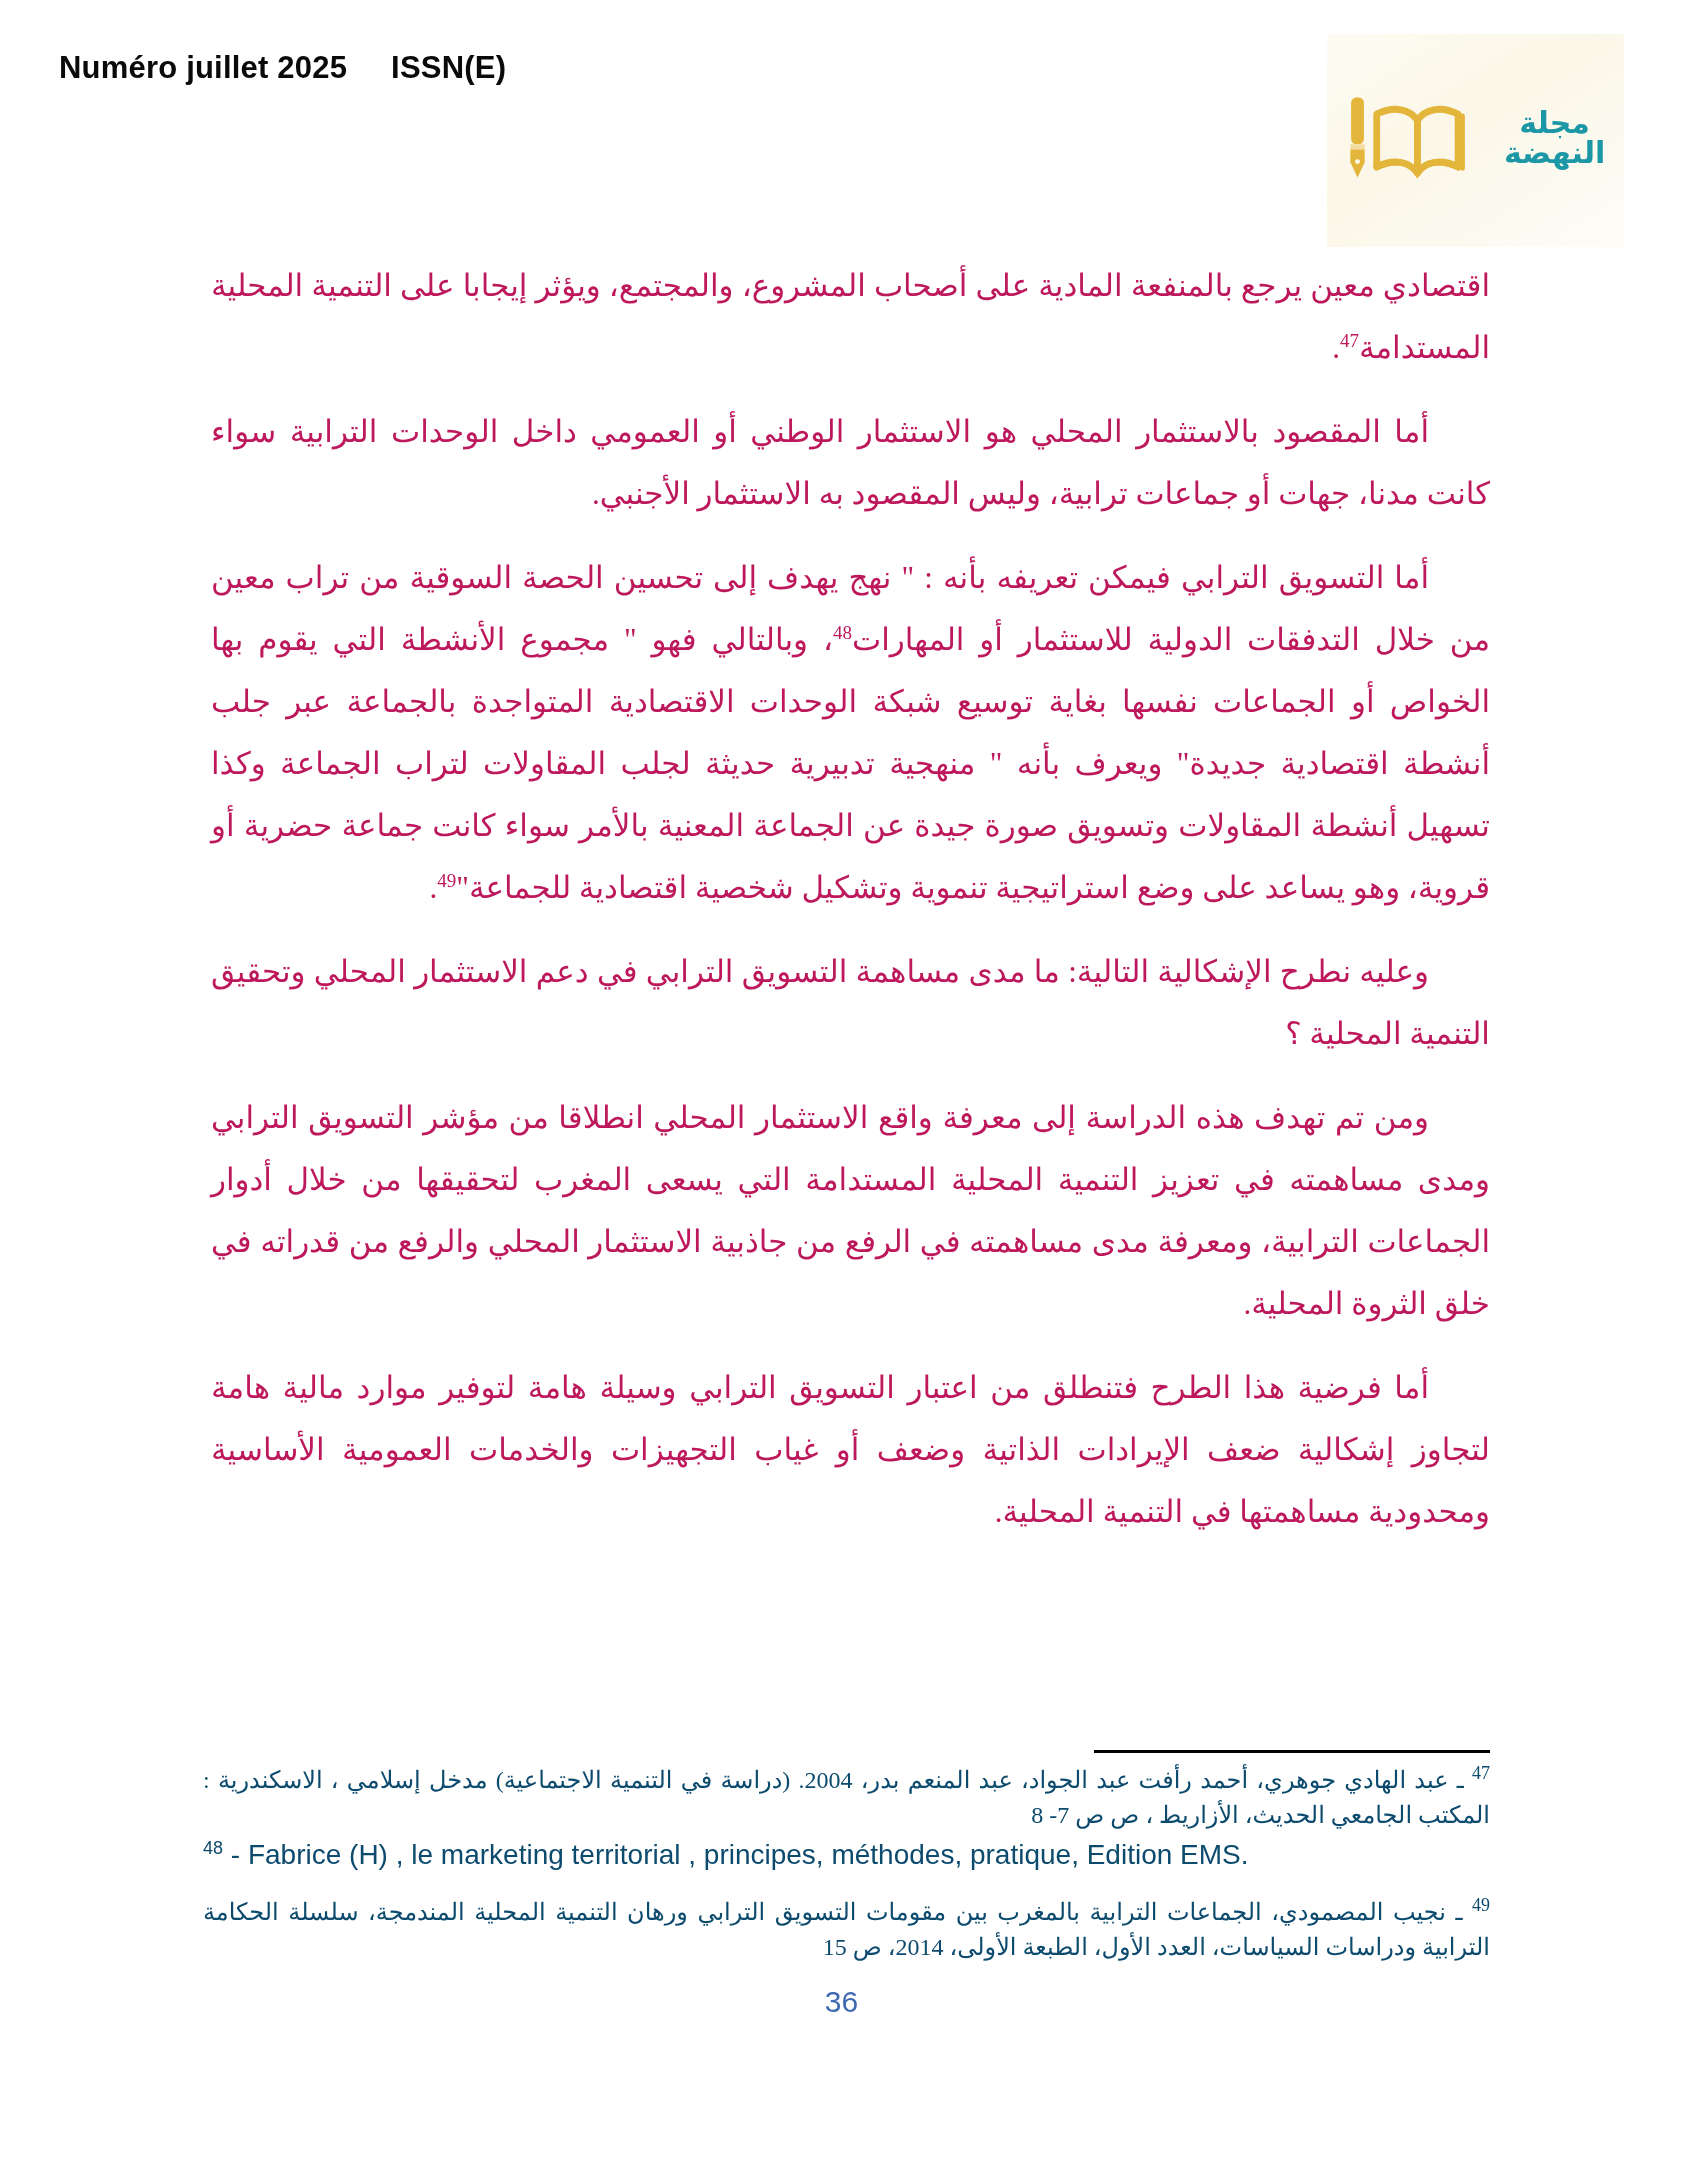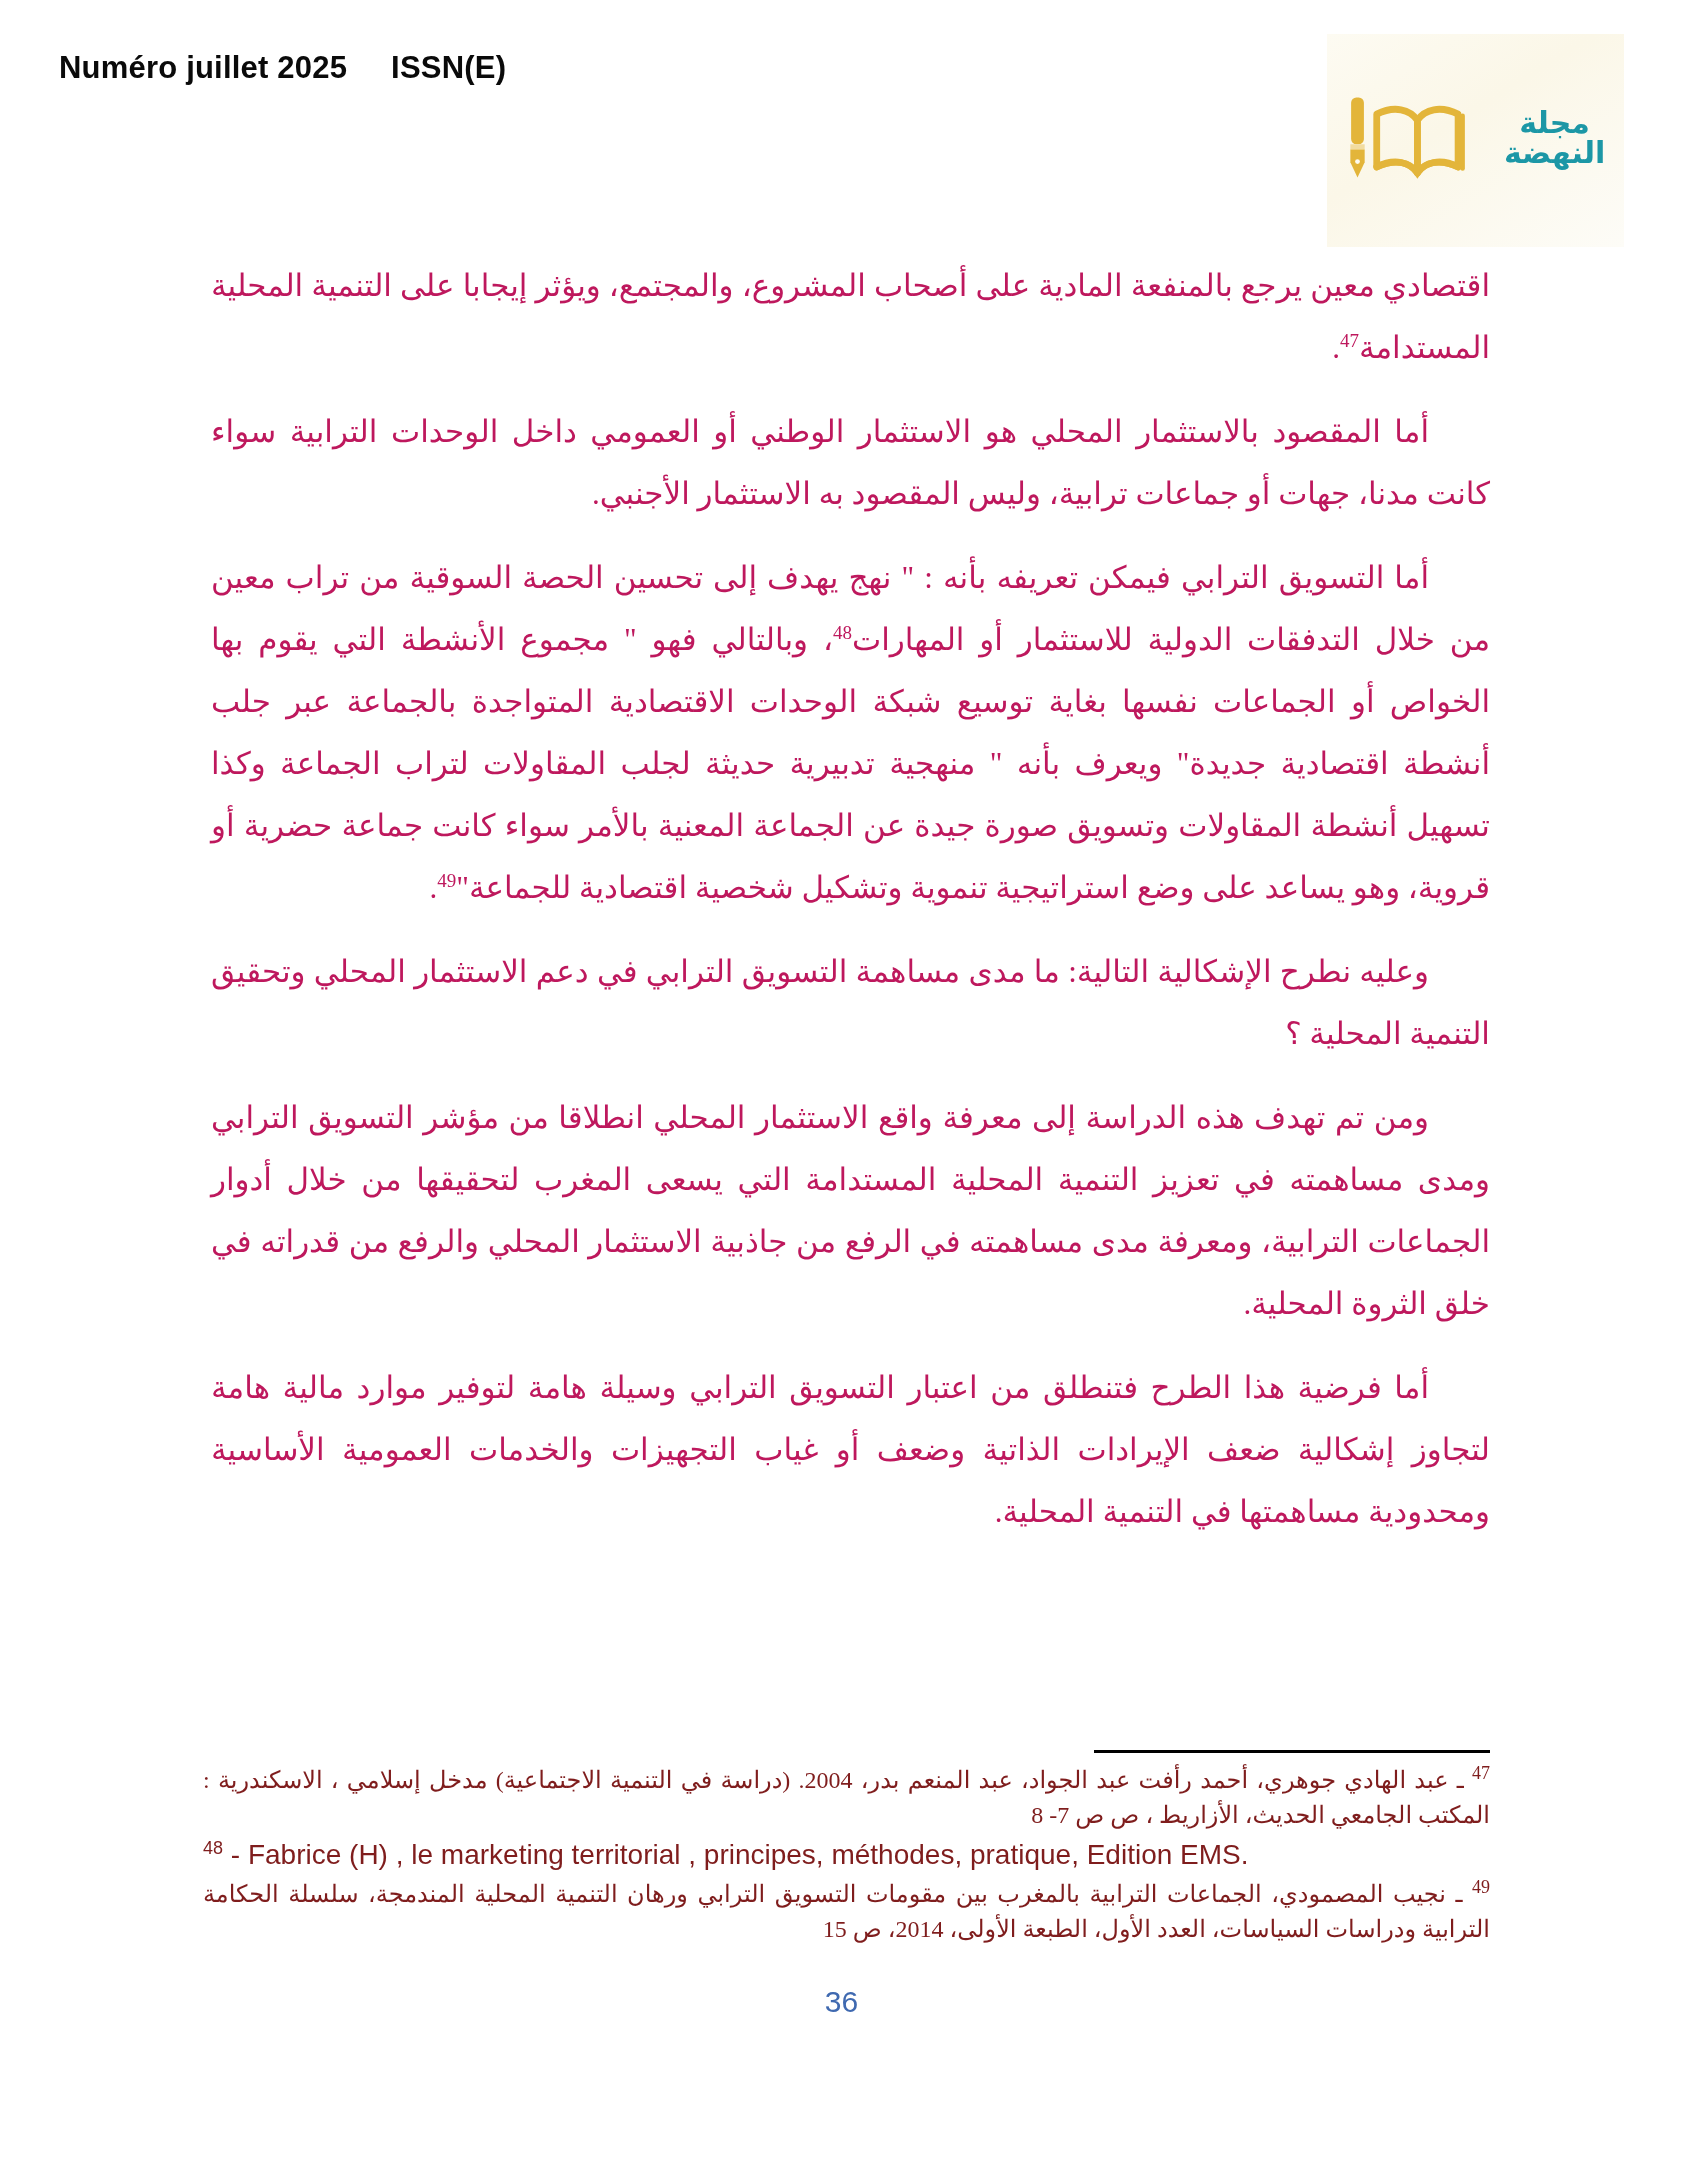--- a/index.html
+++ b/index.html
@@ -140,33 +140,33 @@
   .fn-rule-wrap {
     width: 100%;
     display: flex;
     justify-content: flex-start;
     direction: ltr;
   }
   .fn-item {
     font-family: "Liberation Serif", "DejaVu Serif", serif;
     font-size: 24px;
     line-height: 1.45;
-    color: #7f1d1d;
+    color: #0c4a6e;
     margin: 0 0 2px 0;
     text-align: justify;
     text-align-last: right;
     direction: rtl;
   }
   .fn-item.latin {
     direction: ltr;
     text-align: right;
     text-align-last: left;
     font-family: "Liberation Sans", "DejaVu Sans", sans-serif;
     font-size: 28px;
-    margin: 2px 0 2px 0;
+    margin: 2px 0 20px 0;
   }
   .fn-num {
     font-size: 18px;
     vertical-align: super;
     line-height: 0;
   }
 
   
   .page-number {
     position: absolute;

